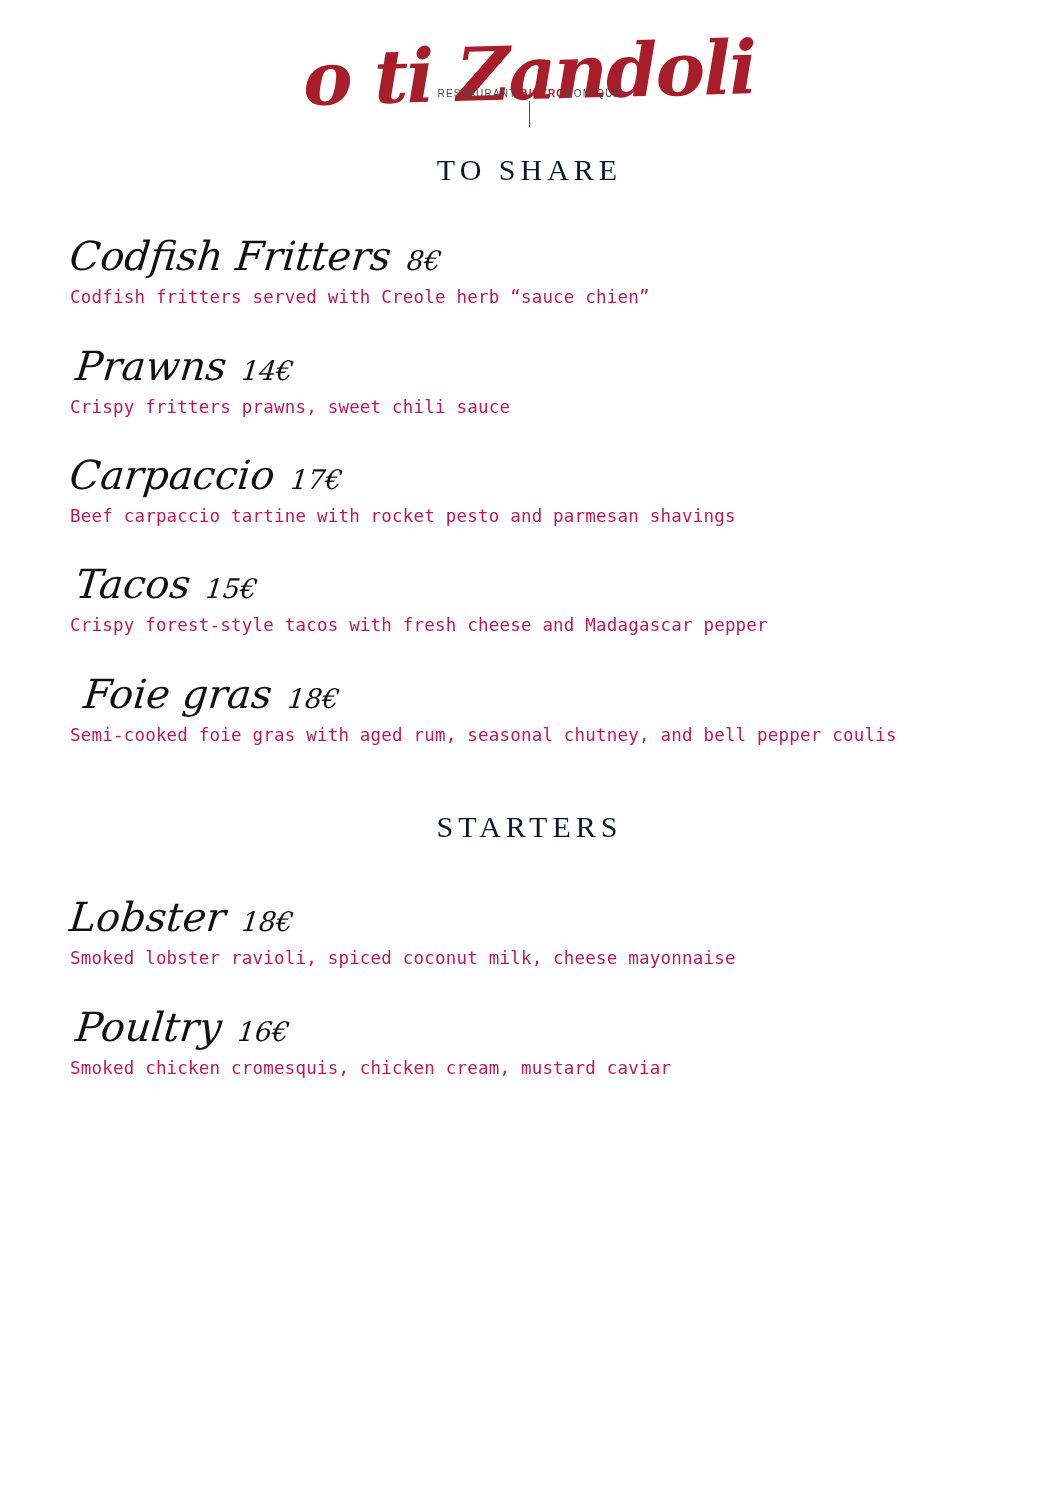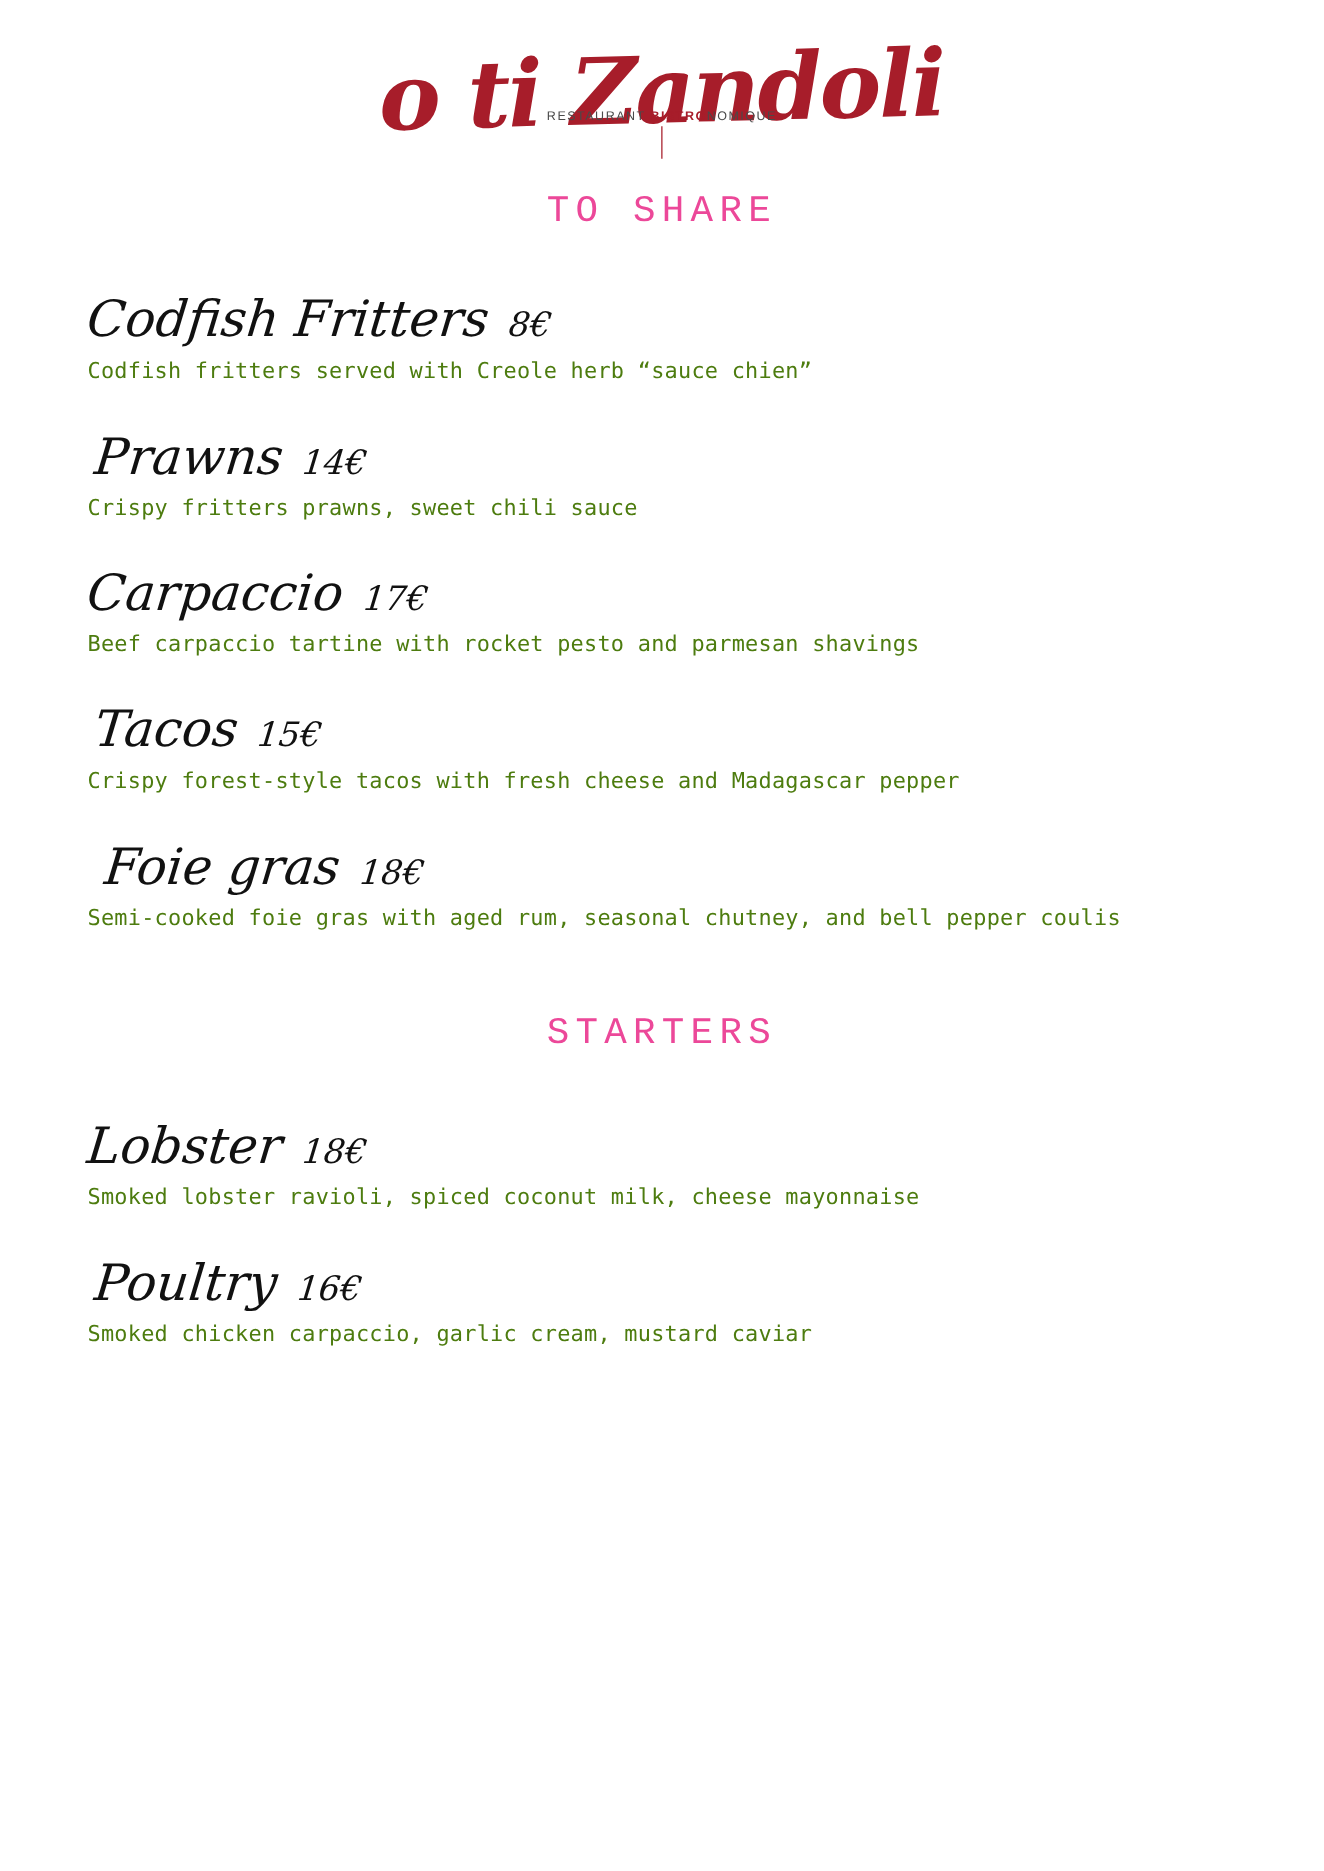--- a/index.html
+++ b/index.html
@@ -56,24 +56,24 @@
     z-index: 2;
   }
   .logo-tagline .accent {
     color: #a71d2a;
     font-weight: 700;
   }
 
   
   .section-title {
     text-align: center;
-    font-family: Liberation Mono, monospace;
+    font-family: Liberation Serif, serif;
     font-size: 30px;
     letter-spacing: 5px;
-    color: #ec4899;
+    color: #0f172a;
     margin: 26px 0 48px;
     font-weight: 400;
   }
   .section-title.starters {
     margin: 62px 0 52px;
   }
 
   
   .item {
     margin: 0 0 34px 0;
@@ -99,21 +99,21 @@
     font-style: italic;
     font-size: 27px;
     color: #111;
     transform: skewX(-6deg);
     display: inline-block;
   }
   .item-desc {
     font-family: "DejaVu Sans Mono", monospace;
     font-size: 17.5px;
     line-height: 1.45;
-    color: #4d7c0f;
+    color: #be185d;
     letter-spacing: 0.2px;
     max-width: 900px;
   }
 
   .indent-1 { padding-left: 6px; }
   .indent-2 { padding-left: 14px; }
 </style>
 </head>
 <body>
 
@@ -175,16 +175,16 @@
       <span class="item-price">18€</span>
     </div>
     <div class="item-desc">Smoked lobster ravioli, spiced coconut milk, cheese mayonnaise</div>
   </div>
 
   <div class="item">
     <div class="item-headline indent-1">
       <span class="item-name">Poultry</span>
       <span class="item-price">16€</span>
     </div>
-    <div class="item-desc">Smoked chicken carpaccio, garlic cream, mustard caviar</div>
+    <div class="item-desc">Smoked chicken cromesquis, chicken cream, mustard caviar</div>
   </div>
 
 </div>
 
 </body></html>

